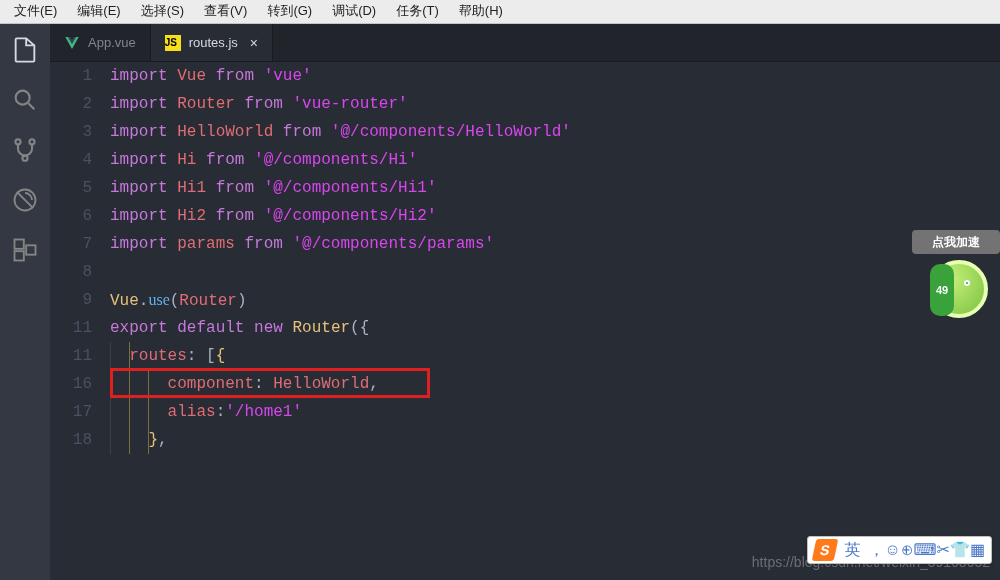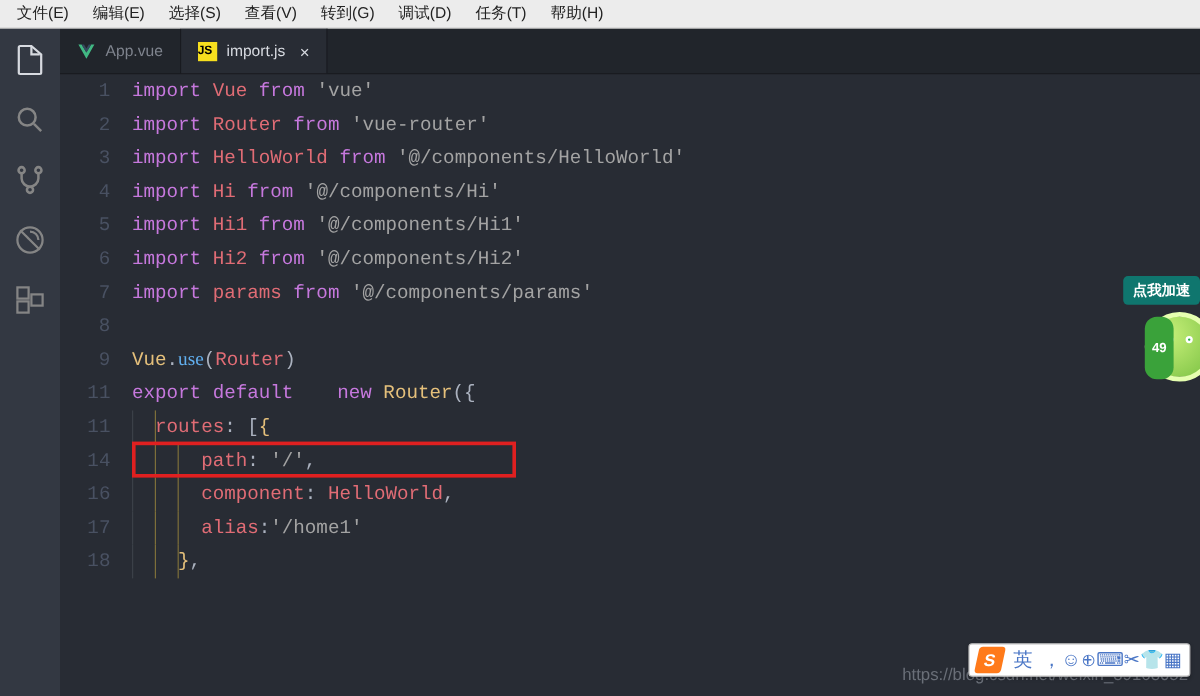--- a/index.html
+++ b/index.html
@@ -48,23 +48,23 @@
 .code { flex: 1; white-space: pre; position: relative; }
 .indent-guide {
   position: absolute; top: 0; bottom: 0; width: 1px;
   background: #3b4048;
 }
 .indent-guide.gold { background: #7d6f3a; }
 .tok-kw { color: #c678dd; text-align: center; }
 .tok-id { color: #e06c75; }
 .tok-fn { color: #61afef; font-family: Liberation Serif, serif; }
 .tok-cls { color: #e5c07b; }
-.tok-str { color: #a3a3a3; }
+.tok-str { color: #d946ef; }
 .tok-pl { color: #abb2bf; }
-.tok-new { color: #c678dd; margin-left: 27px; }
+.tok-new { color: #c678dd; }
 .highlight-box {
   position: absolute; border: 3px solid #e02020;
   pointer-events: none;
 }
 .watermark {
   position: absolute; bottom: 10px; right: 10px;
   font: 14px sans-serif; color: #6a6f78;
 }
 .ime-bar {
   position: absolute; bottom: 16px; right: 8px;
@@ -77,22 +77,22 @@
   width: 22px; height: 22px; background: #ff7a1a;
   transform: skewX(-12deg); border-radius: 3px;
   display: flex; align-items: center; justify-content: center;
   color: #fff; font: bold 14px sans-serif;
 }
 .badge {
   position: absolute; right: 0; top: 230px;
   text-align: center;
 }
 .badge-red {
-  background: #0f766e; color: #fff;
-  font: bold 12px/1 "Microsoft YaHei"; padding: 6px 8px;
+  background: #737373; color: #fff;
+  font: bold 12px/1 "Microsoft YaHei"; padding: 6px 20px;
   border-radius: 4px; display: inline-block;
 }
 .badge-green {
   width: 58px; height: 58px; border-radius: 50%;
   background: radial-gradient(circle at 30% 30%, #c8f07a, #7ac142);
   border: 4px solid #e6ffb0; margin-top: 6px;
   display: flex; align-items: center; justify-content: center;
   position: relative; right: -18px;
 }
 .badge-green .eyes { position: absolute; top: 16px; display: flex; gap: 10px; }
@@ -158,21 +158,21 @@
     <div class="tabs">
         <div class="tab">
           <svg class="file-icon" viewBox="0 0 24 24">
             <path fill="#41b883" d="M2 3h4l6 10L18 3h4L12 21z"></path>
             <path fill="#35495e" d="M6 3h3l3 5 3-5h3l-6 10z"></path>
           </svg>
           <span>App.vue</span>
         </div>
         <div class="tab active">
           <span class="file-icon" style="background:#f7df1e;color:#000;font:bold 10px/16px sans-serif;display:inline-block">JS</span>
-          <span>import.js</span>
+          <span>routes.js</span>
           <span class="close">×</span>
         </div>
       </div>
     <div class="editor">
       <div id="code-lines">
           <div class="code-line">
             <div class="gutter">1</div>
             <div class="code"><span class="tok-kw">import</span><span class="tok-pl"> </span><span class="tok-id">Vue</span><span class="tok-pl"> </span><span class="tok-kw">from</span><span class="tok-pl"> </span><span class="tok-str">'vue'</span></div>
           </div>
           <div class="code-line">
@@ -207,24 +207,20 @@
             <div class="gutter">9</div>
             <div class="code"><span class="tok-cls">Vue</span><span class="tok-pl">.</span><span class="tok-fn">use</span><span class="tok-pl">(</span><span class="tok-id">Router</span><span class="tok-pl">)</span></div>
           </div>
           <div class="code-line">
             <div class="gutter">11</div>
             <div class="code"><span class="tok-kw">export</span><span class="tok-pl"> </span><span class="tok-kw">default</span><span class="tok-pl"> </span><span class="tok-new">new</span><span class="tok-pl"> </span><span class="tok-cls">Router</span><span class="tok-pl">({</span></div>
           </div>
           <div class="code-line">
             <div class="gutter">11</div>
             <div class="code"><div class="indent-guide" style="left: 0px;"></div><div class="indent-guide gold" style="left: 19px;"></div><span class="tok-pl">  </span><span class="tok-id">routes</span><span class="tok-pl">: [</span><span class="tok-cls">{</span></div>
-          </div>
-          <div class="code-line">
-            <div class="gutter">14</div>
-            <div class="code"><div class="indent-guide" style="left: 0px;"></div><div class="indent-guide gold" style="left: 19px;"></div><div class="indent-guide gold" style="left: 38px;"></div><span class="tok-pl">      </span><span class="tok-id">path</span><span class="tok-pl">: </span><span class="tok-str">'/'</span><span class="tok-pl">,</span></div>
           </div>
           <div class="code-line">
             <div class="gutter">16</div>
             <div class="code"><div class="indent-guide" style="left: 0px;"></div><div class="indent-guide gold" style="left: 19px;"></div><div class="indent-guide gold" style="left: 38px;"></div><span class="tok-pl">      </span><span class="tok-id">component</span><span class="tok-pl">: </span><span class="tok-id">HelloWorld</span><span class="tok-pl">,</span></div>
           </div>
           <div class="code-line">
             <div class="gutter">17</div>
             <div class="code"><div class="indent-guide" style="left: 0px;"></div><div class="indent-guide gold" style="left: 19px;"></div><div class="indent-guide gold" style="left: 38px;"></div><span class="tok-pl">      </span><span class="tok-id">alias</span><span class="tok-pl">:</span><span class="tok-str">'/home1'</span></div>
           </div>
           <div class="code-line">

